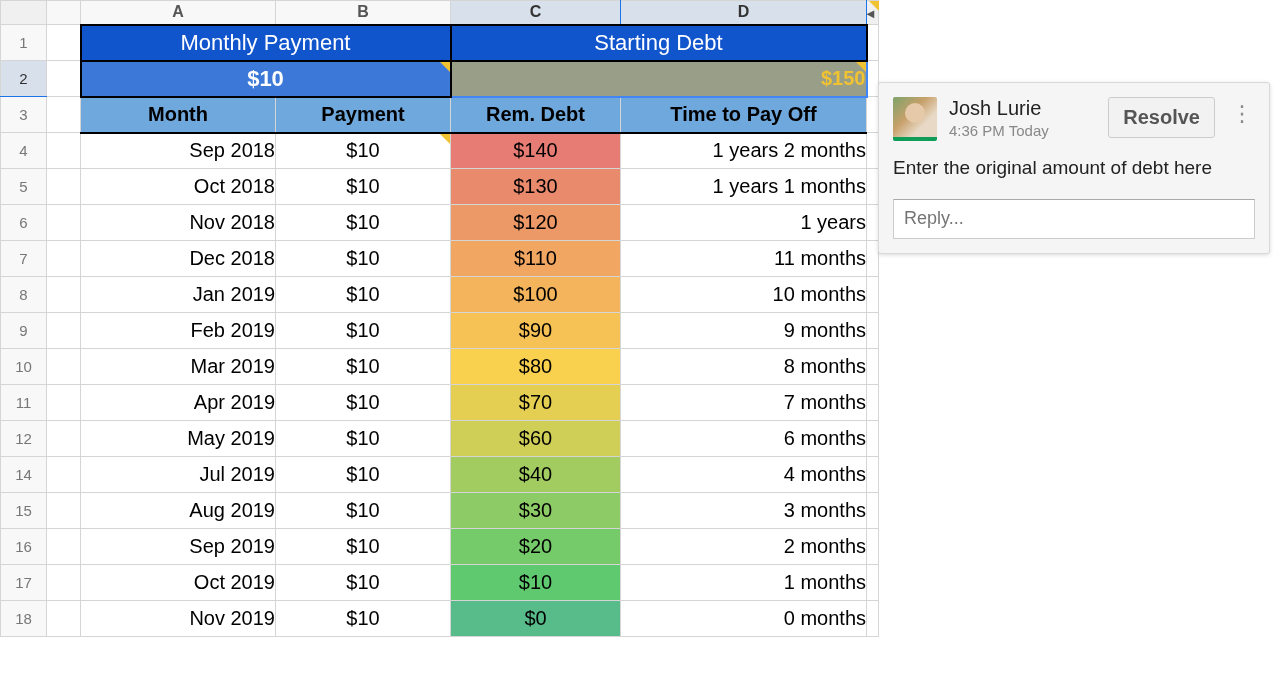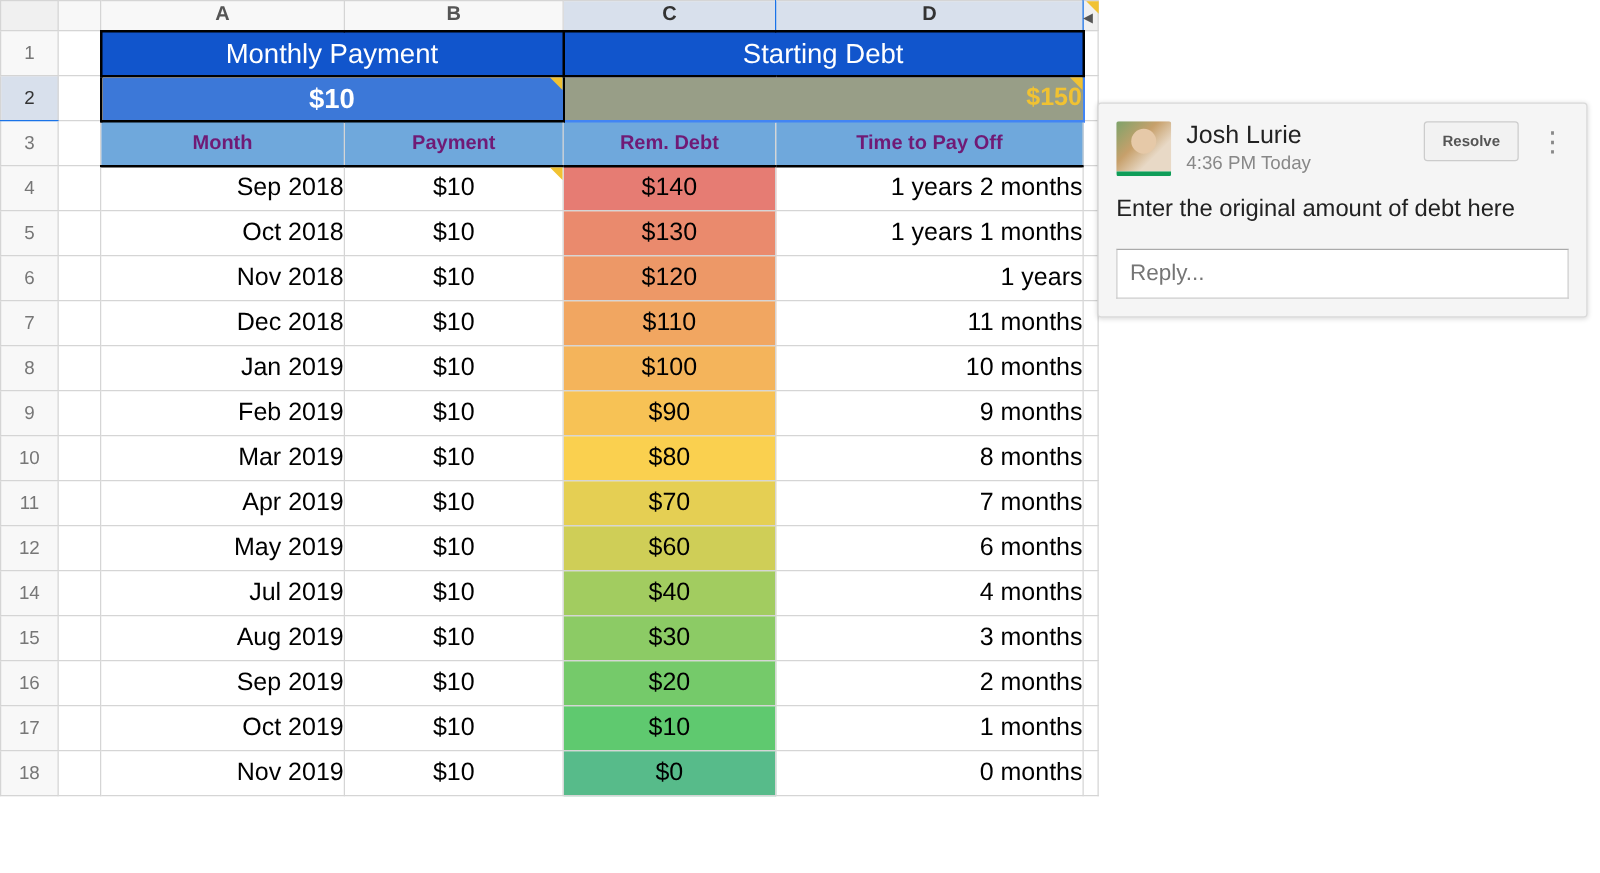--- a/index.html
+++ b/index.html
@@ -81,24 +81,24 @@
     background: #989e87;
     color: #f1c232;
     font-weight: bold;
     text-align: right;
     font-size: 20px;
     border: 2px solid #4285f4 !important;
     position: relative;
   }
   .sub-blue {
     background: #6fa8dc;
-    color: #701a75;
+    color: #000000;
     font-weight: bold;
     text-align: center;
-    font-size: 16px;
+    font-size: 20px;
     border-bottom: 2px solid #000 !important;
   }
   .cell-month {
     text-align: right;
     font-size: 20px;
     padding-right: 6px;
   }
   .cell-pay {
     text-align: center;
     font-size: 20px;
@@ -162,21 +162,21 @@
   }
   .avatar::after{
     content:""; position:absolute; left:12px; top:6px; width:20px; height:20px;
     border-radius:50%; background:#e6c9a8;
   }
   .who { flex:1; }
   .who-name { font-size:20px; color:#222; margin-bottom:2px;}
   .who-time { font-size:15px; color:#888; }
   .resolve-btn {
     background:#f2f2f2; border:1px solid #ccc; border-radius:3px;
-    padding:8px 14px; font-size:12px; color:#555; font-weight:bold; cursor:pointer;
+    padding:8px 14px; font-size:20px; color:#555; font-weight:bold; cursor:pointer;
   }
   .more-icon { color:#888; font-size:22px; padding:4px 4px; cursor:pointer; letter-spacing:-2px;}
   .comment-body { font-size:19px; color:#222; margin-top:14px; line-height:1.35;}
   .reply-box {
     margin-top:18px; background:#fff; border:1px solid #ccc;
     border-top-color:#aaa;
     width:100%; height:40px; font-size:18px; color:#888; padding:6px 10px;
     font-family:inherit;
   }
 </style>

